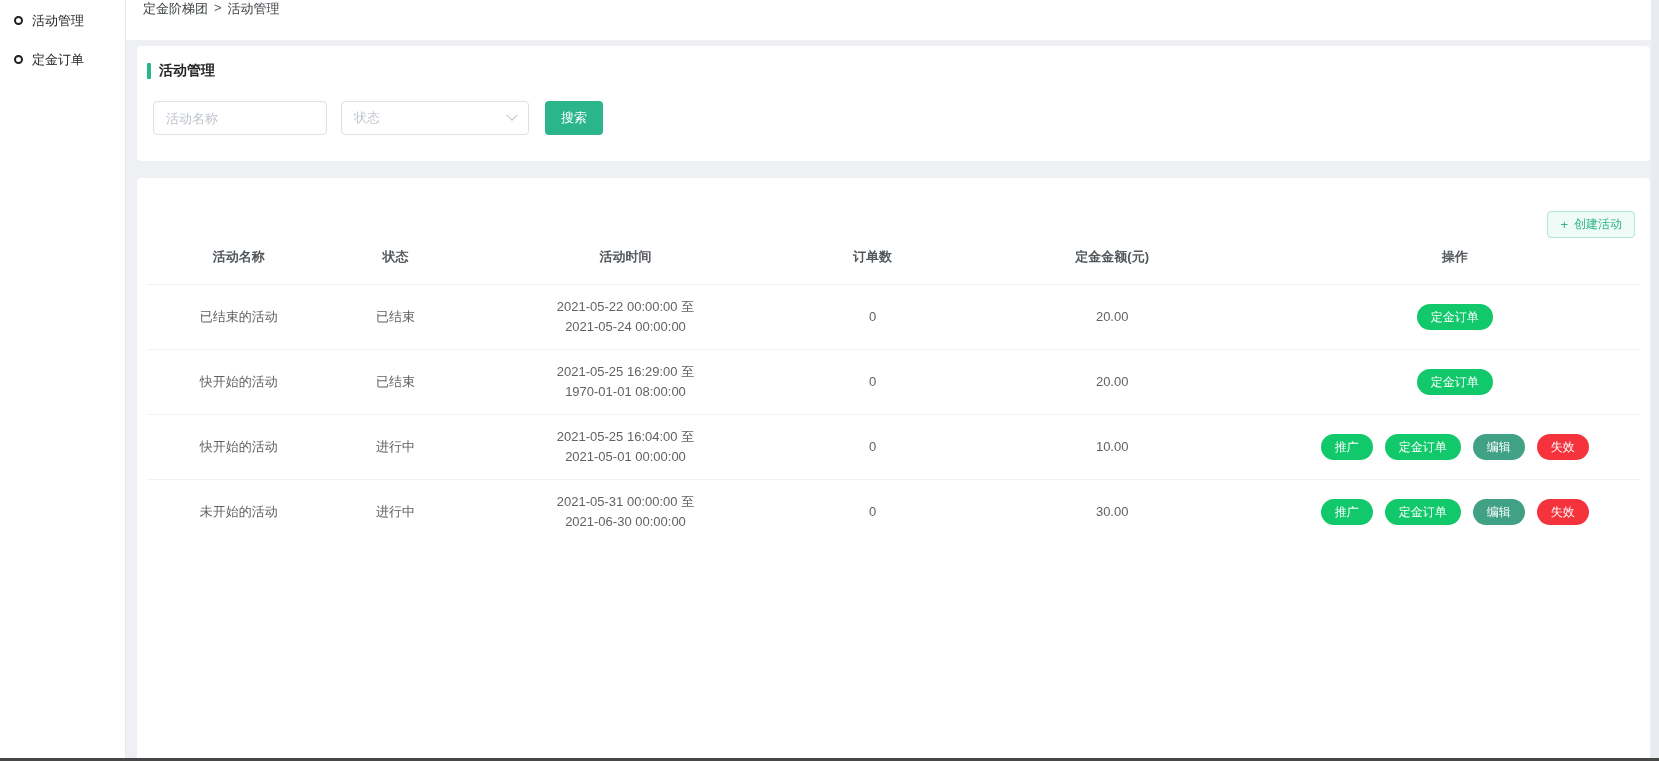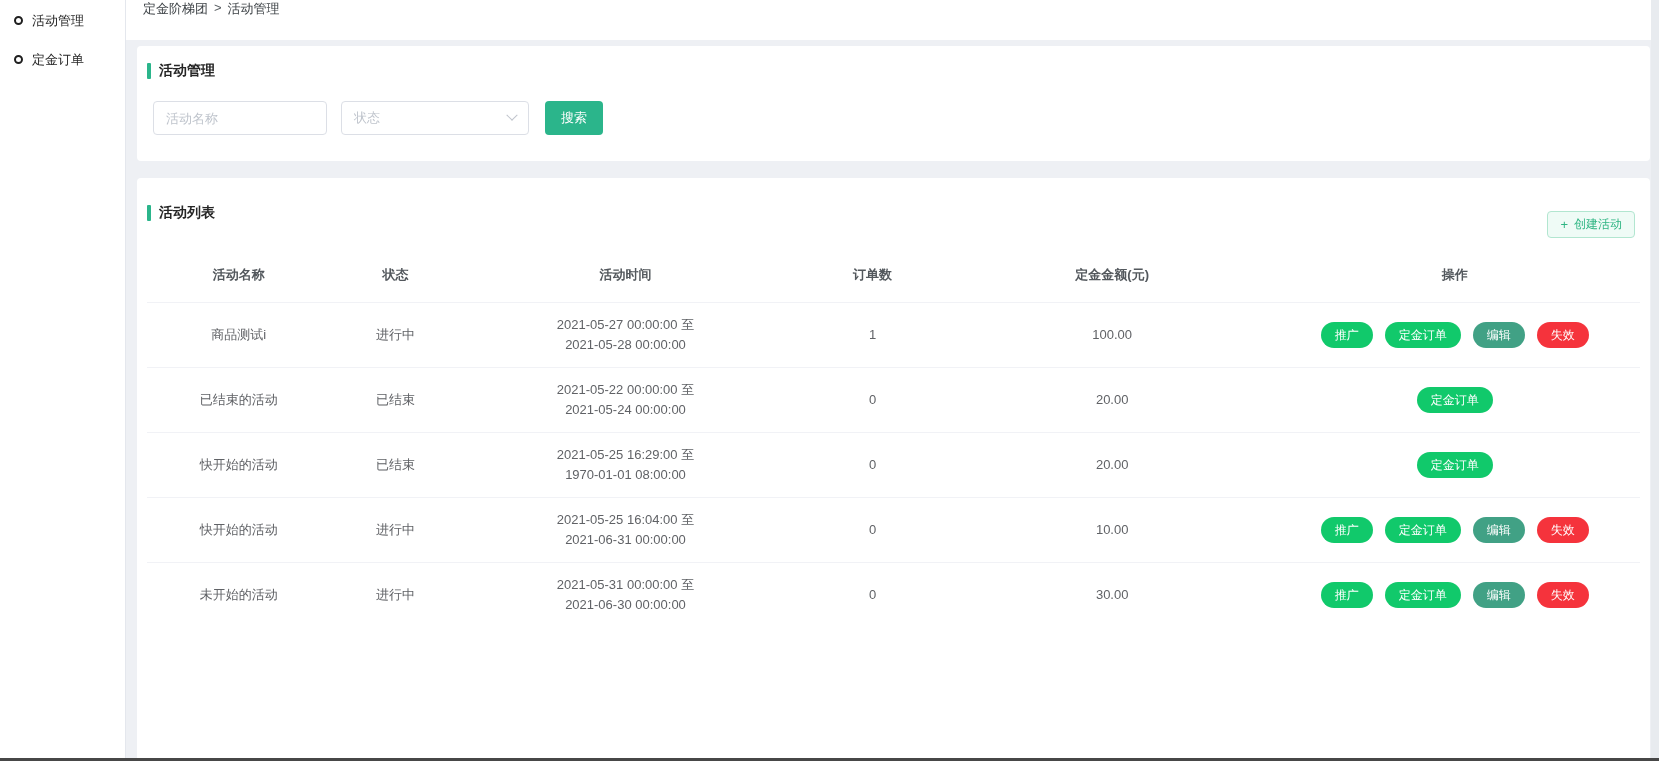--- a/index.html
+++ b/index.html
@@ -230,24 +230,20 @@
       <input class="text-input" type="text" placeholder="活动名称" style="">
       <div class="select-box">
         <span>状态</span>
         <span class="chevron"></span>
       </div>
       <button class="search-btn">搜索</button>
     </div>
   </section>
 
   <section class="card list-card">
-    <div class="section-title">
-      <span class="title-accent-bar"></span>
-      <span>活动列表</span>
-    </div>
 
     <button class="create-btn">
       <span class="plus">+</span>
       <span>创建活动</span>
     </button>
 
     <table>
       <colgroup>
         <col style="width:12.3%">
         <col style="width:8.7%">
@@ -260,31 +256,20 @@
         <tr>
             <th>活动名称</th>
             <th>状态</th>
             <th>活动时间</th>
             <th>订单数</th>
             <th>定金金额(元)</th>
             <th>操作</th>
           </tr>
       </thead>
       <tbody>
-          <tr>
-    <td>商品测试i</td>
-    <td>进行中</td>
-    <td class="dates">
-      <div>2021-05-27 00:00:00 至</div>
-      <div>2021-05-28 00:00:00</div>
-    </td>
-    <td>1</td>
-    <td>100.00</td>
-    <td><button class="pill green">推广</button><button class="pill green">定金订单</button><button class="pill teal">编辑</button><button class="pill red">失效</button></td>
-  </tr>
           <tr>
     <td>已结束的活动</td>
     <td>已结束</td>
     <td class="dates">
       <div>2021-05-22 00:00:00 至</div>
       <div>2021-05-24 00:00:00</div>
     </td>
     <td>0</td>
     <td>20.00</td>
     <td><button class="pill green">定金订单</button></td>
@@ -298,21 +283,21 @@
     </td>
     <td>0</td>
     <td>20.00</td>
     <td><button class="pill green">定金订单</button></td>
   </tr>
           <tr>
     <td>快开始的活动</td>
     <td>进行中</td>
     <td class="dates">
       <div>2021-05-25 16:04:00 至</div>
-      <div>2021-06-31 00:00:00</div>
+      <div>2021-05-01 00:00:00</div>
     </td>
     <td>0</td>
     <td>10.00</td>
     <td><button class="pill green">推广</button><button class="pill green">定金订单</button><button class="pill teal">编辑</button><button class="pill red">失效</button></td>
   </tr>
           <tr>
     <td>未开始的活动</td>
     <td>进行中</td>
     <td class="dates">
       <div>2021-05-31 00:00:00 至</div>

